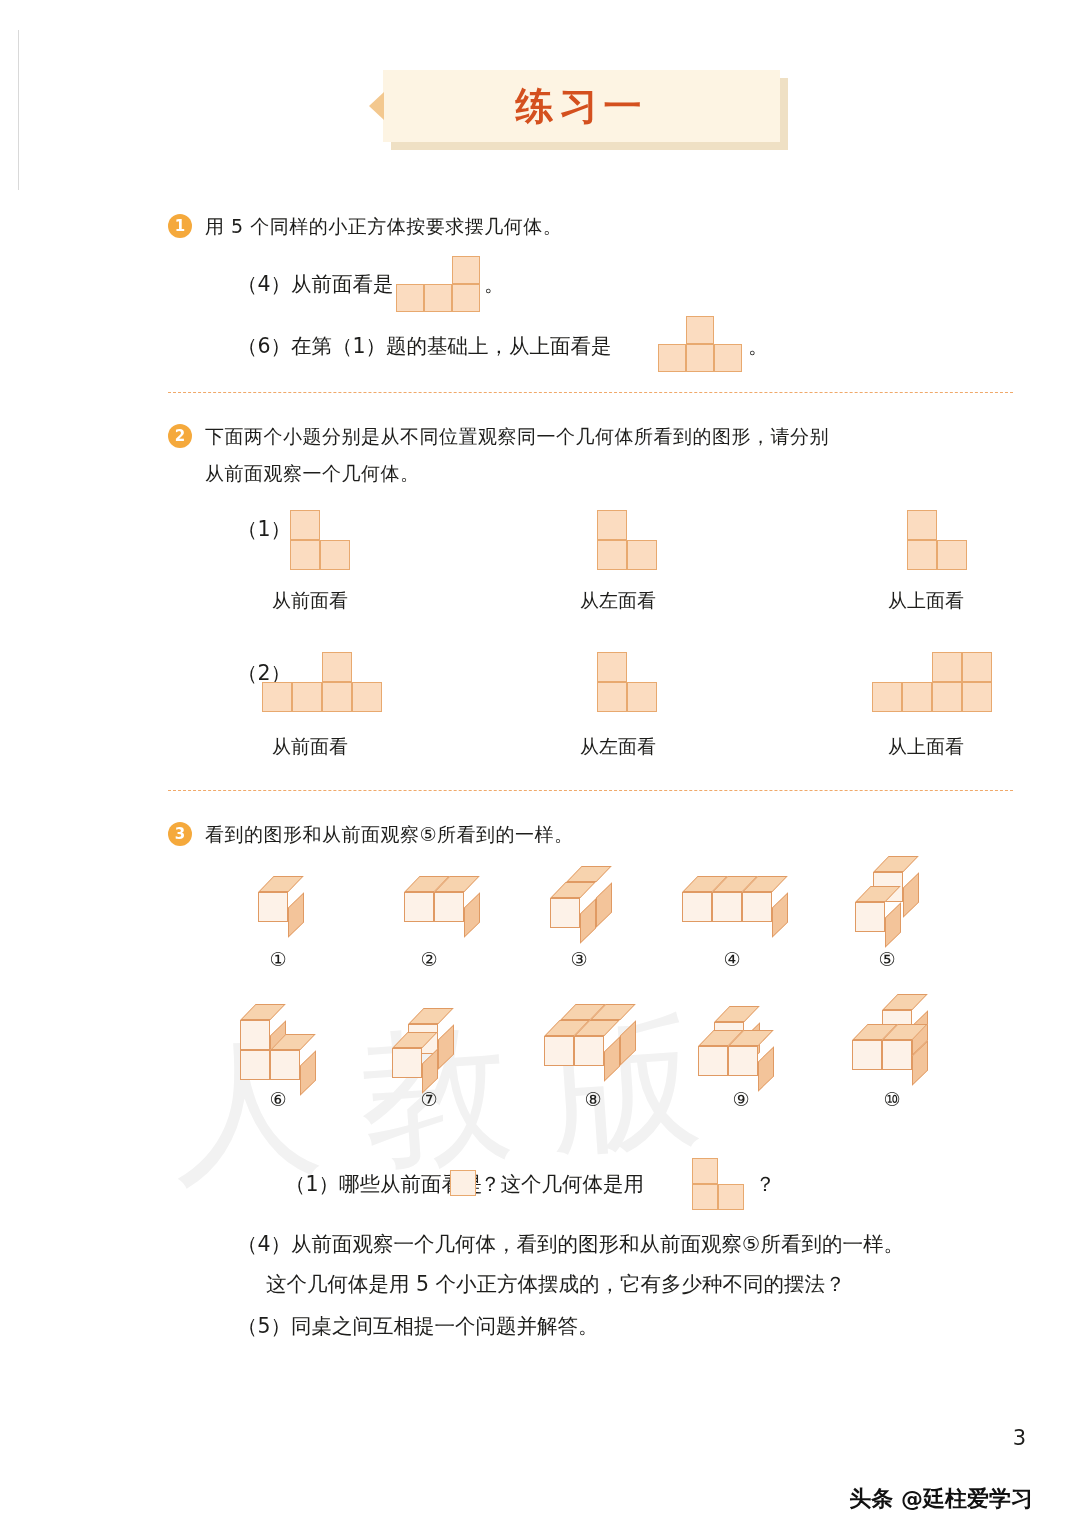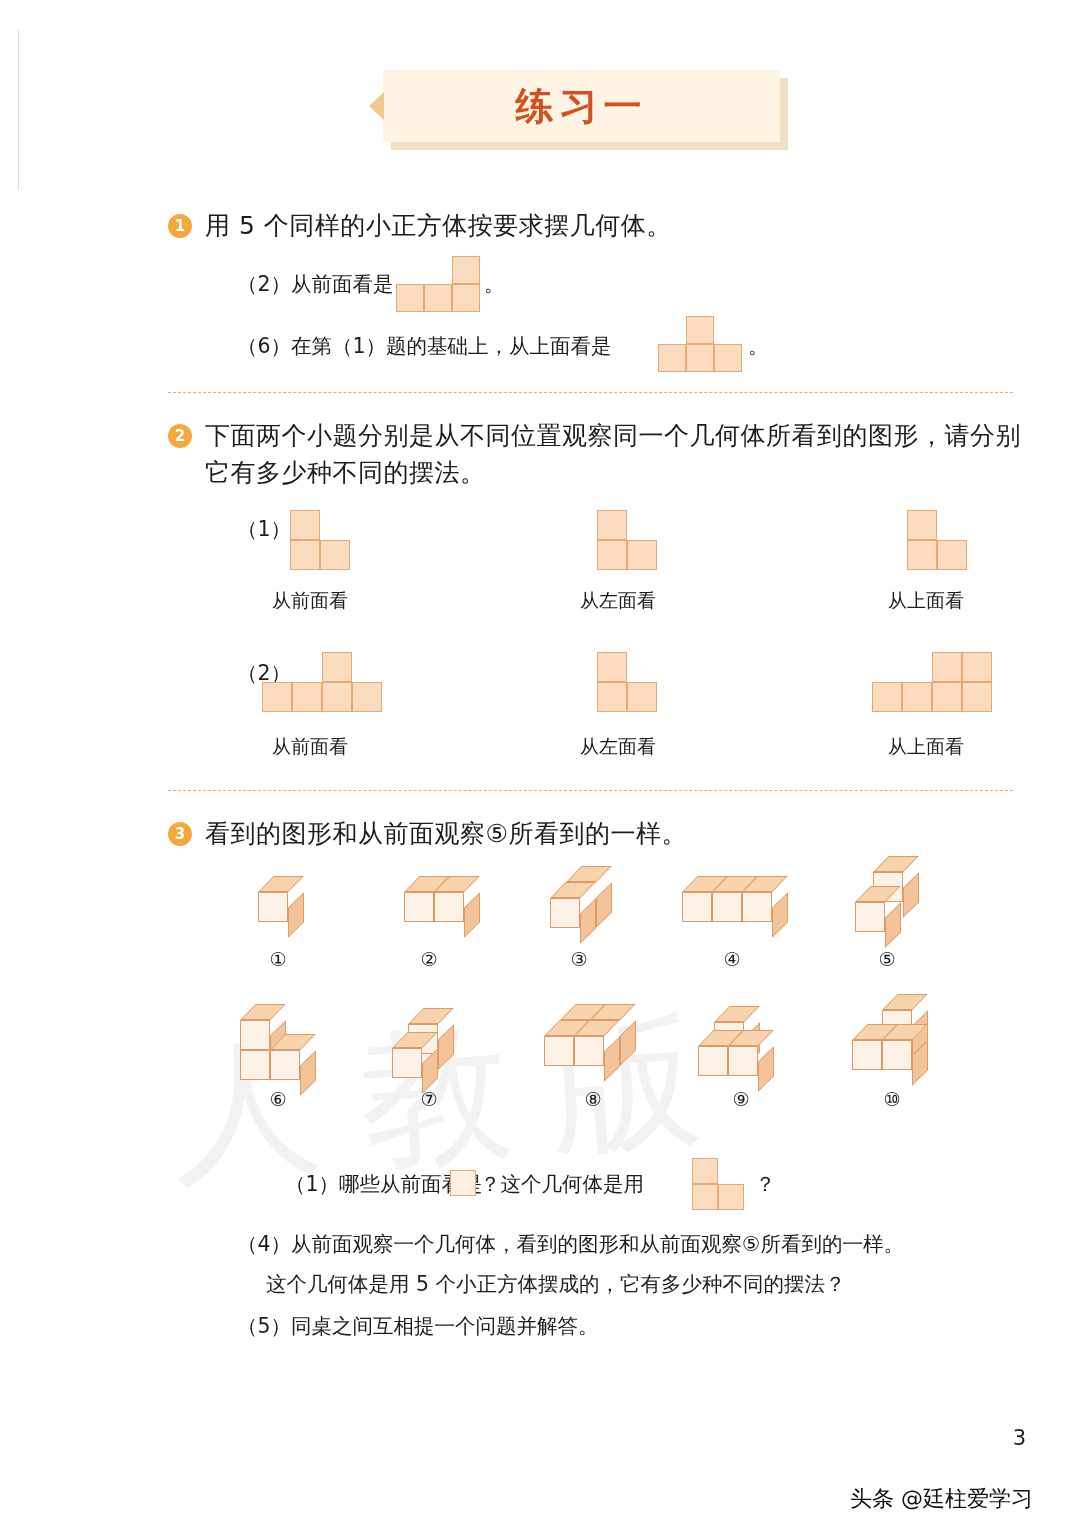--- a/index.html
+++ b/index.html
@@ -61,21 +61,21 @@
     width:24px; height:24px; border-radius:50%;
     background:#f5a93c;
     color:#ffffff;
     font-family:"DejaVu Sans", sans-serif;
     font-size:15px; font-weight:bold;
     line-height:24px; text-align:center;
   }
   .qtext {
     position:absolute;
     font-family:"DejaVu Sans", sans-serif;
-    font-size:25px;
+    font-size:19px;
     line-height:32px;
     color:#1d1d1b;
     letter-spacing:0.5px;
   }
   .sub {
     position:absolute;
     font-family:"DejaVu Sans", sans-serif;
     font-size:20.5px;
     line-height:32px;
     color:#1d1d1b;
@@ -138,41 +138,41 @@
     font-size:21px; color:#1d1d1b;
   }
   
   .footer {
     position:absolute; right:55px; bottom:22px;
     font-family:"DejaVu Sans", sans-serif;
     font-size:22px; color:#333333;
     display:flex; align-items:center; gap:8px;
   }
   .footer .logo {
-    font-weight:normal; color:#111;
+    font-weight:bold; color:#111;
   }
 </style>
 </head>
 <body>
 
 <div class="left-rule"></div>
 
 <div class="watermark">人教版</div>
 
 <div class="banner-wrap">
   <div class="banner-shadow"></div>
   <div class="banner"></div>
   <div class="banner-arrow"></div>
   <div class="banner-title">练习一</div>
 </div>
 
 <div class="qnum" style="left:168px; top:214px;">1</div>
 <div class="qtext" style="left:205px; top:210px;">用 5 个同样的小正方体按要求摆几何体。</div>
 
-<div class="sub" style="left:237px; top:268px;">（2）从前面看是</div>
+<div class="sub" style="left:237px; top:268px;">（4）从前面看是</div>
 <div class="cubeset" style="left:396px; top:256px;">
 
   <div class="sq" style="left:0px;  top:28px; width:28px; height:28px;"></div>
   <div class="sq" style="left:28px; top:28px; width:28px; height:28px;"></div>
   <div class="sq" style="left:56px; top:28px; width:28px; height:28px;"></div>
   <div class="sq" style="left:56px; top:0px;  width:28px; height:28px;"></div>
 </div>
 <div class="sub" style="left:484px; top:268px;">。</div>
 
 <div class="sub" style="left:237px; top:330px;">（6）在第（1）题的基础上，从上面看是</div>
@@ -181,21 +181,21 @@
   <div class="sq" style="left:28px; top:28px; width:28px; height:28px;"></div>
   <div class="sq" style="left:56px; top:28px; width:28px; height:28px;"></div>
   <div class="sq" style="left:28px; top:0px;  width:28px; height:28px;"></div>
 </div>
 <div class="sub" style="left:748px; top:330px;">。</div>
 
 <div class="sep" style="top:392px;"></div>
 
 <div class="qnum" style="left:168px; top:424px;">2</div>
 <div class="qtext" style="left:205px; top:420px;">下面两个小题分别是从不同位置观察同一个几何体所看到的图形，请分别</div>
-<div class="qtext" style="left:205px; top:457px;">它有多少种不同的摆法。</div>
+<div class="qtext" style="left:205px; top:457px;">从前面观察一个几何体。</div>
 
 <div class="sub" style="left:237px; top:513px;">（1）</div>
 
 <div class="cubeset" style="left:290px; top:510px;">
   <div class="sq" style="left:0px;  top:0px;  width:30px; height:30px;"></div>
   <div class="sq" style="left:0px;  top:30px; width:30px; height:30px;"></div>
   <div class="sq" style="left:30px; top:30px; width:30px; height:30px;"></div>
 </div>
 <div class="caption" style="left:272px; top:588px;">从前面看</div>
 

